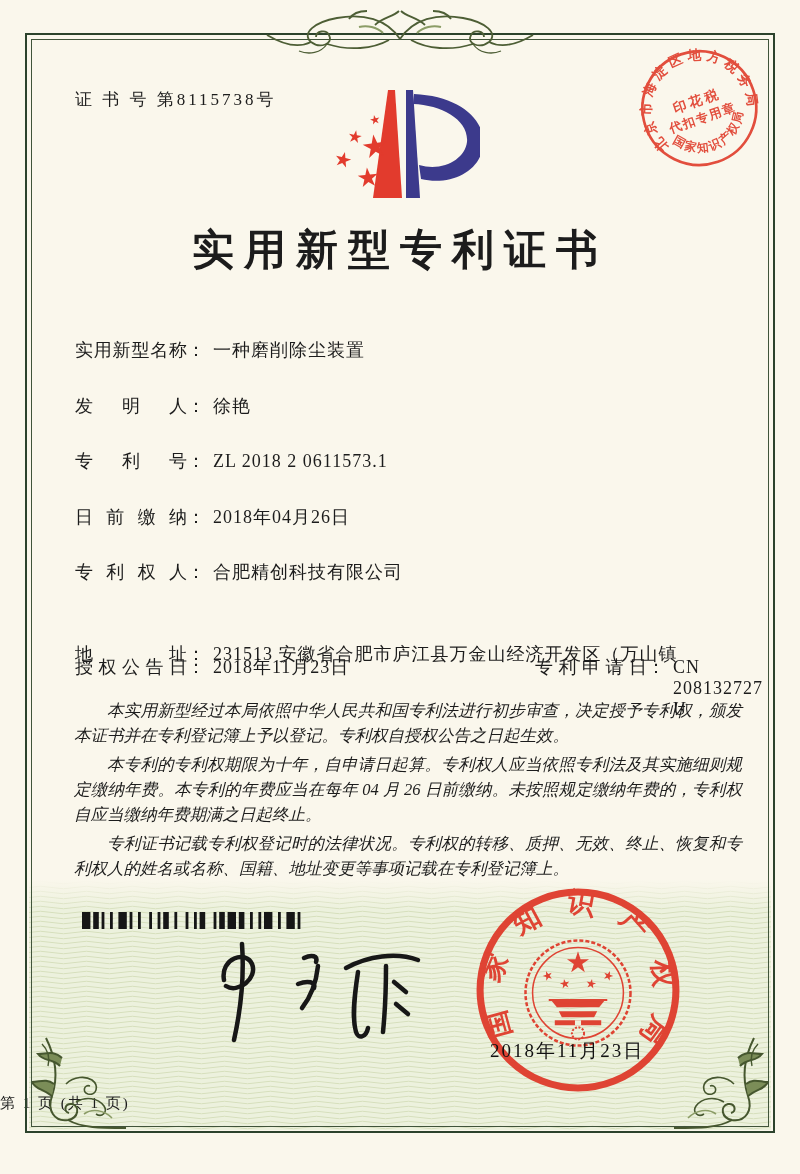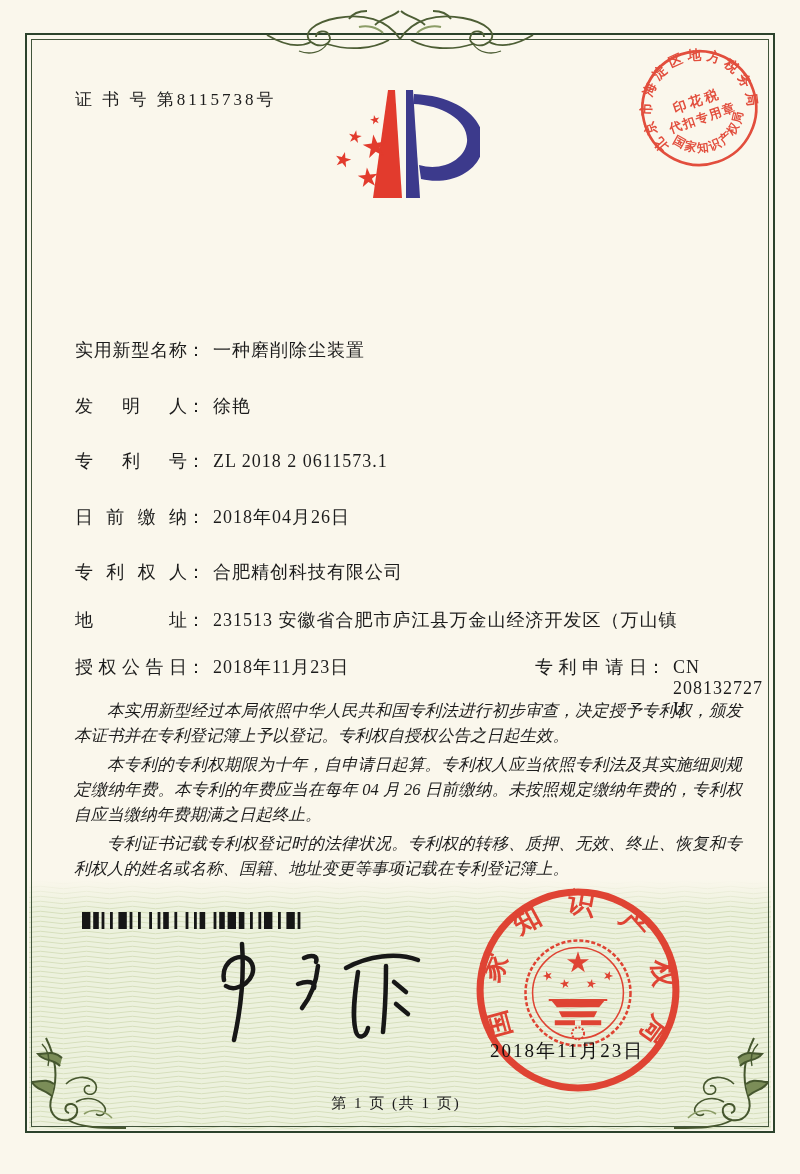--- a/index.html
+++ b/index.html
@@ -19,37 +19,37 @@
   .logo{position:absolute;left:322px;top:84px;z-index:2;}
 
   .tax-stamp{position:absolute;left:638px;top:46px;transform:rotate(-19deg);z-index:4;opacity:.92;}
 
   .doc-title{position:absolute;left:0;right:0;top:222px;text-align:center;font-size:42px;font-weight:700;letter-spacing:10px;z-index:2;}
 
   .row{position:absolute;left:75px;right:50px;display:flex;align-items:baseline;font-size:18px;z-index:2;}
   .lbl{display:inline-block;width:112px;text-align:justify;text-align-last:justify;flex:none;}
   .colon{flex:none;margin-right:8px;}
   .val{letter-spacing:1px;}
-  .addr-val div{letter-spacing:1px;line-height:28px;}
+  .addr-val div{letter-spacing:1px;line-height:28px;margin-top:34px;}
   .grant-right{position:absolute;left:460px;top:0;display:flex;align-items:baseline;}
 
   .paras{position:absolute;left:70px;right:54px;top:694px;font-size:16.5px;line-height:25px;text-align:justify;z-index:2;}
   .paras p{margin:4px;text-indent:2em;font-style:italic;}
 
   .barcode{position:absolute;left:82px;top:912px;z-index:2;}
 
   .officials{position:absolute;left:88px;top:968px;z-index:2;font-family:"Liberation Sans","DejaVu Sans",sans-serif;font-weight:700;font-size:19px;letter-spacing:6px;}
   .officials div{margin-bottom:22px;}
 
   .signature{position:absolute;left:198px;top:938px;z-index:2;}
 
   .big-seal{position:absolute;left:472px;top:884px;z-index:2;opacity:.95;}
   .seal-date{position:absolute;left:490px;top:1038px;font-size:19px;letter-spacing:2px;z-index:4;color:#111;}
 
-  .footer{position:absolute;left:0;right:8px;top:1094px;text-align:center;font-size:15px;letter-spacing:2px;z-index:2;}
+  .footer{position:absolute;left:0;right:8px;top:1094px;text-align:left;font-size:15px;letter-spacing:2px;z-index:2;}
 
   .ornament-top{position:absolute;left:265px;top:9px;z-index:4;}
   .ornament-bl{position:absolute;left:32px;bottom:36px;z-index:4;}
   .ornament-br{position:absolute;right:32px;bottom:36px;z-index:4;transform:scaleX(-1);}
 </style>
 </head>
 <body>
 
 <div class="page">
 
@@ -153,20 +153,21 @@
         <textPath href="#tsTop" startOffset="6">北京市海淀区地方税务局</textPath>
       </text>
       <text font-size="11.5" fill="#e0402f" letter-spacing="1.5" font-family="Liberation Serif, DejaVu Serif, serif" font-weight="700">
         <textPath href="#tsBot" startOffset="2">国家知识产权局</textPath>
       </text>
       <text x="60" y="57" text-anchor="middle" font-size="13" letter-spacing="3" fill="#e0402f" font-weight="700" font-family="Liberation Serif, DejaVu Serif, serif">印花税</text>
       <text x="60" y="74" text-anchor="middle" font-size="12" letter-spacing="1.5" fill="#e0402f" font-weight="700" font-family="Liberation Serif, DejaVu Serif, serif">代扣专用章</text>
     </svg>
   </div>
 
+  <div class="doc-title">实用新型专利证书</div>
 
   <div class="row" style="top:338px">
     <span class="lbl">实用新型名称</span>
       <span class="colon">：</span>
     <span class="val">一种磨削除尘装置</span>
   </div>
   <div class="row" style="top:394px">
     <span class="lbl">发明人</span>
       <span class="colon">：</span>
     <span class="val">徐艳</span>

